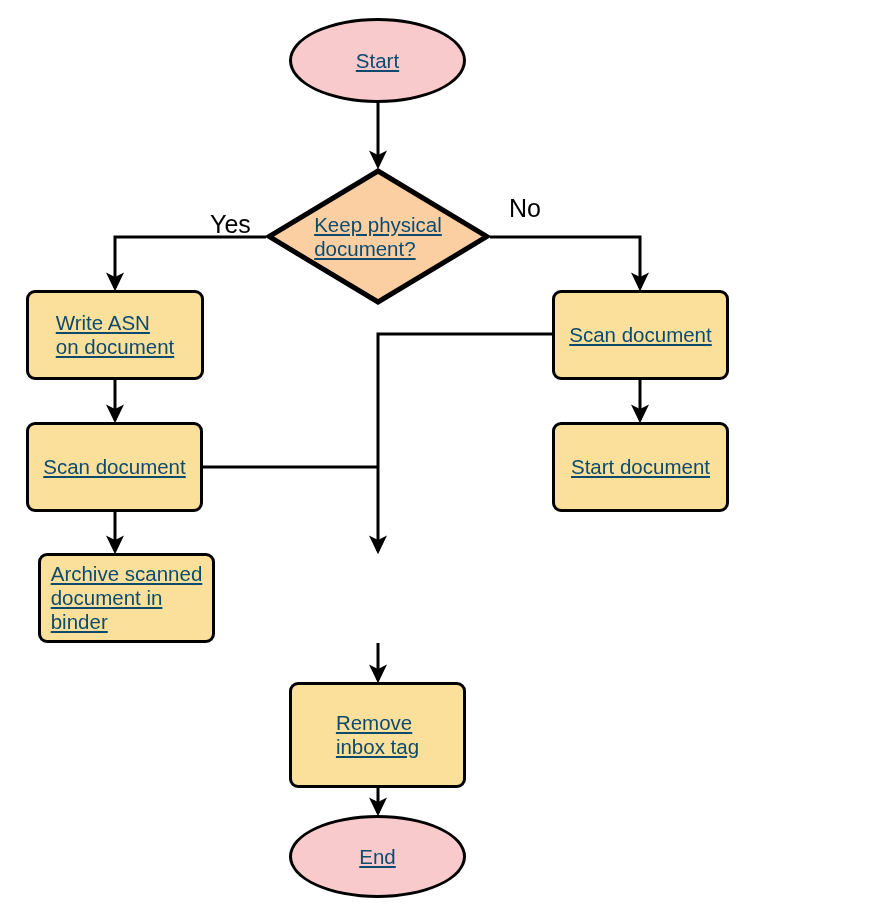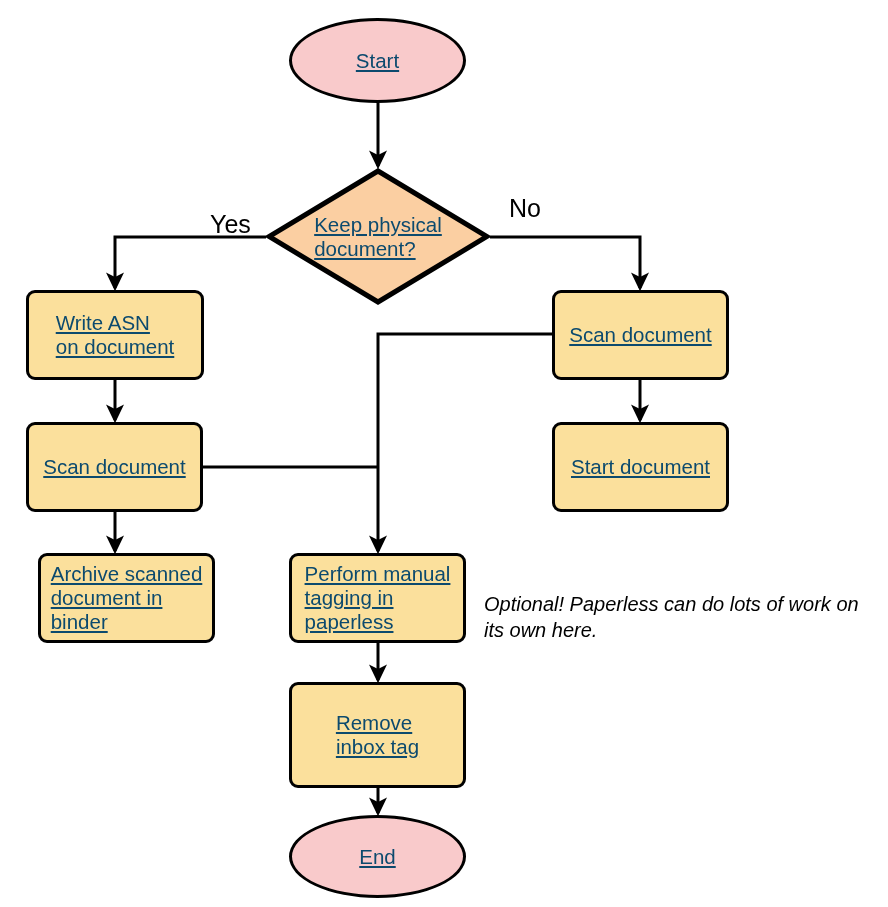--- a/index.html
+++ b/index.html
@@ -122,29 +122,24 @@
   <div class="node node-process" style="left: 26px; top: 422px; width: 177px; height: 90px; background: rgb(251, 224, 156);">Scan document</div>
 
   <div class="node node-process" style="left: 26px; top: 553px; width: 177px; height: 90px; background: rgb(251, 224, 156); margin-left: 12px;">Archive scanned
 document in
 binder</div>
 
   <div class="node node-process" style="left: 552px; top: 290px; width: 177px; height: 90px; background: rgb(251, 224, 156);">Scan document</div>
 
   <div class="node node-process" style="left: 552px; top: 422px; width: 177px; height: 90px; background: rgb(251, 224, 156);">Start document</div>
 
-  <div class="node node-process" style="left: 289px; top: 553px; width: 177px; height: 90px; background: rgb(251, 224, 156);">Perform manual
-tagging in
-paperless</div>
 
   <div class="node node-process" style="left: 289px; top: 682px; width: 177px; height: 106px; background: rgb(251, 224, 156);">Remove
 inbox tag</div>
 
   <div class="node node-terminal" style="left: 289px; top: 815px; width: 177px; height: 83px; background: rgb(249, 202, 203);">End</div>
 
   <div class="edge-label" style="left: 210px; top: 210px;">Yes</div>
 
   <div class="edge-label" style="left: 509px; top: 194px;">No</div>
 
-  <div class="note" style="left: 484px; top: 592px;">Optional! Paperless can do lots of work on
-its own here.</div>
 
 </div>
 
 </body></html>

